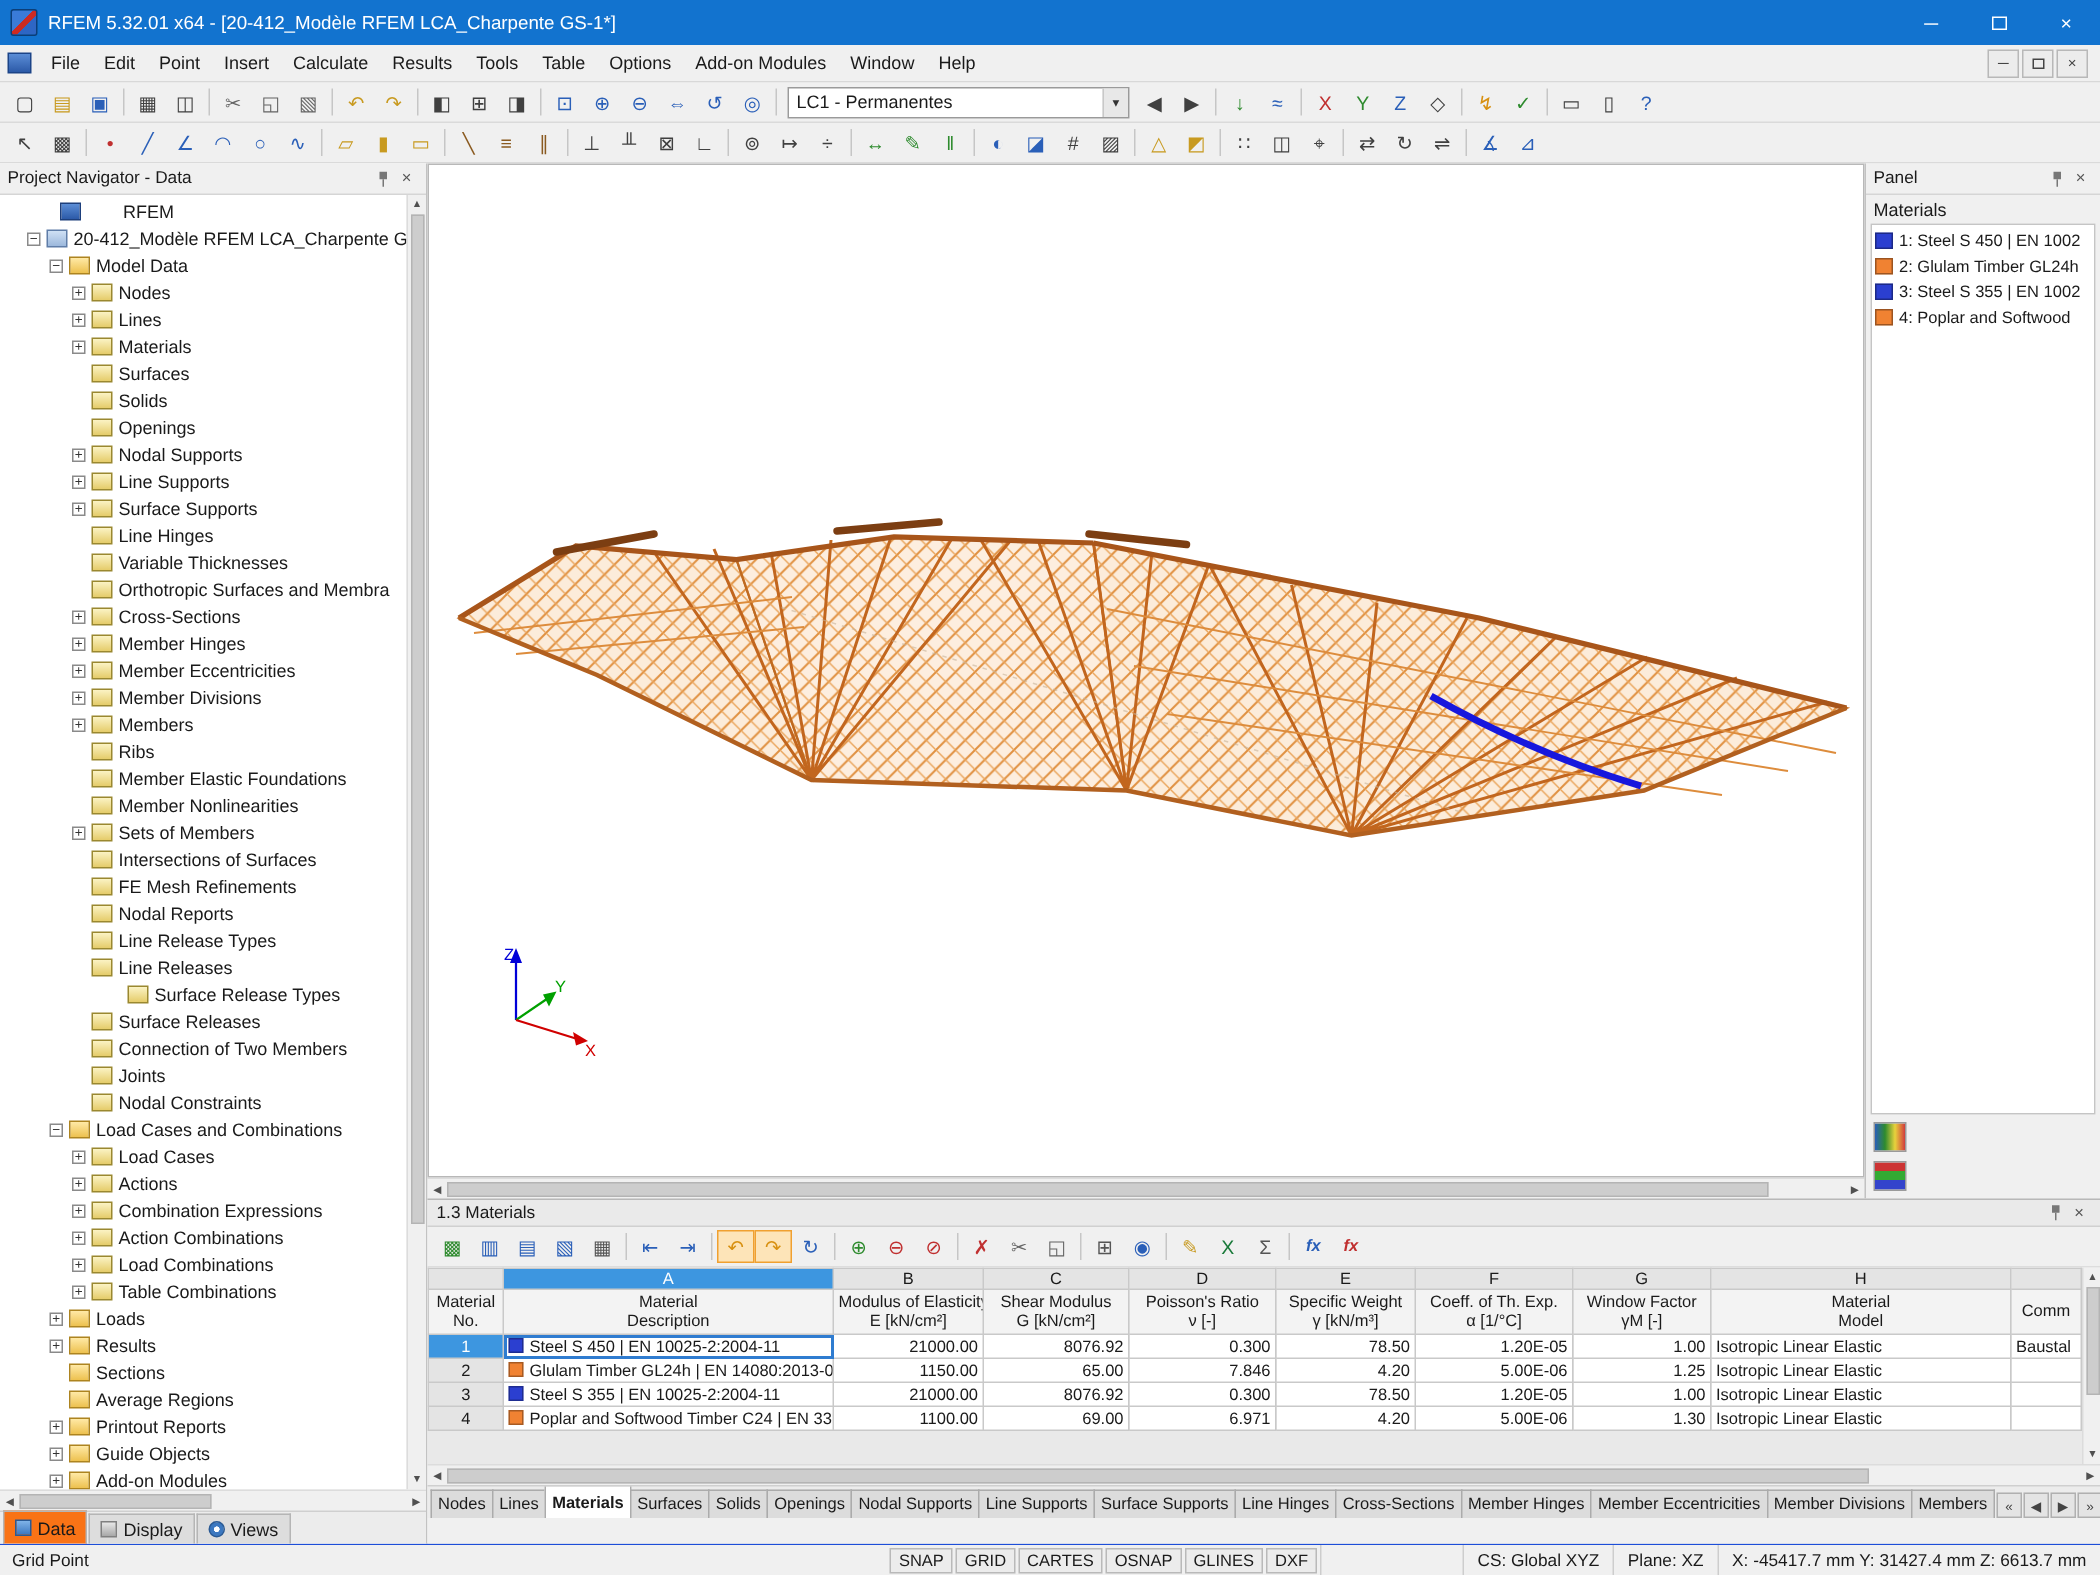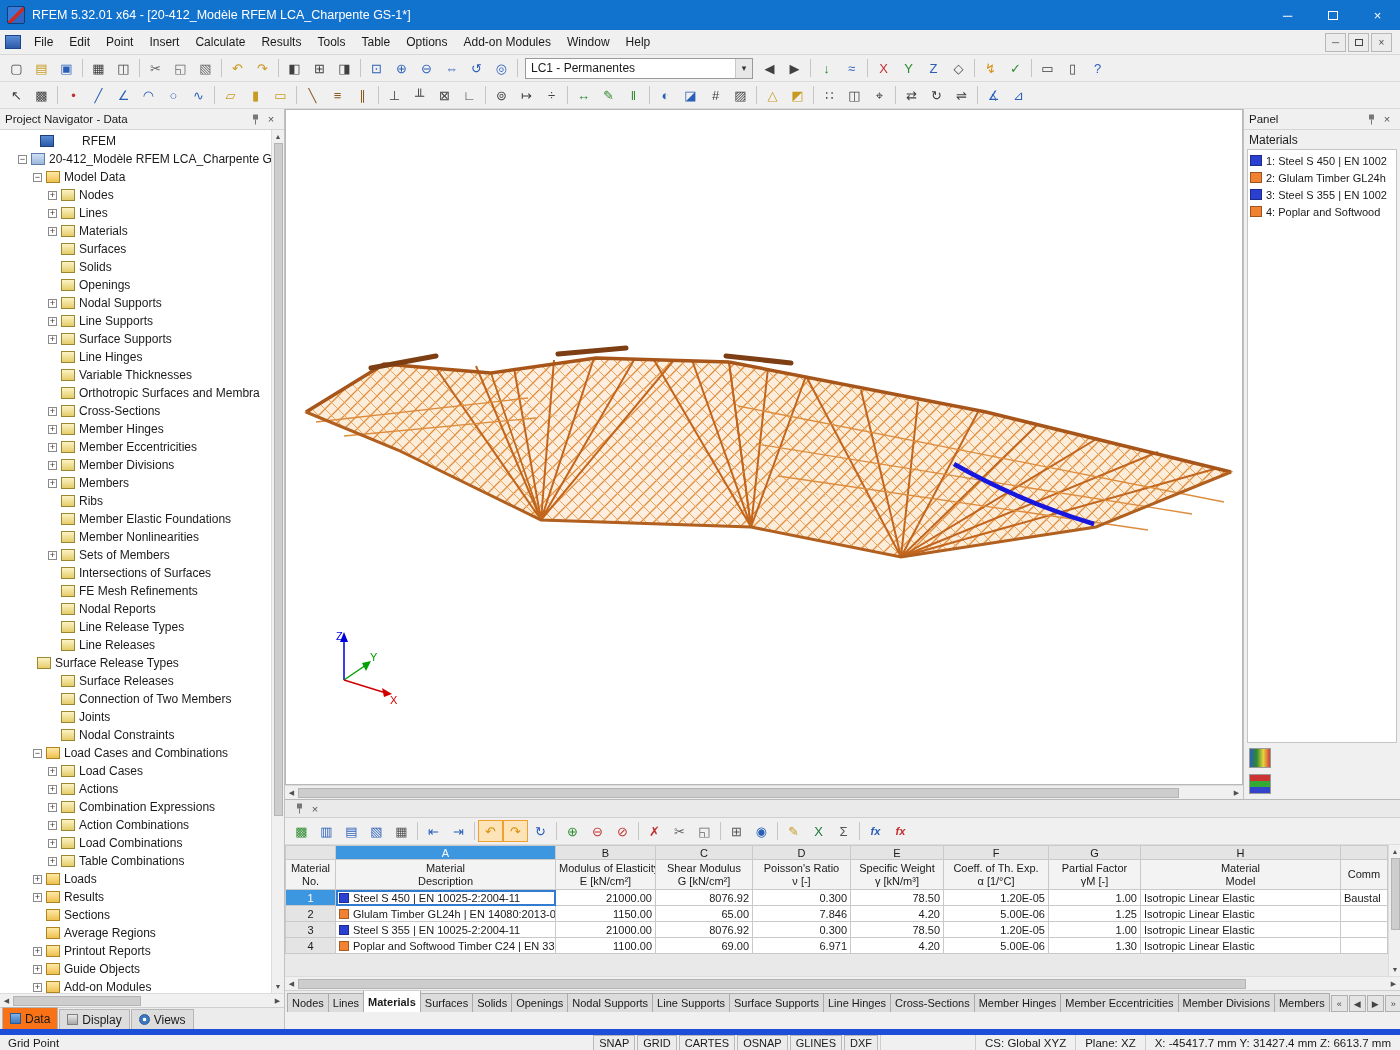--- a/index.html
+++ b/index.html
@@ -90,21 +90,21 @@
 td.desc .chip{display:inline-block;width:10px;height:10px;margin-right:4px;vertical-align:-1px;border:1px solid rgba(0,0,0,.3)}
 td.focus{outline:2px solid #2f7cd0;outline-offset:-2px}
 .grid-vscroll{width:13px;flex:0 0 13px;background:#f0f0f0;border-left:1px solid #dcdcdc;display:flex;flex-direction:column;align-items:center;margin-left:auto}
 .dock-tabs{height:22px;flex:0 0 22px;display:flex;align-items:flex-end;background:#ececec;border-top:1px solid #cfcfcf;padding:0 2px;overflow:hidden}
 .dtab{height:19px;padding:0 4px;display:flex;align-items:center;border:1px solid #ababab;border-bottom:none;background:#dcdcdc;font-size:11px;margin-right:-1px;white-space:nowrap}
 .dtab.active{background:#fff;height:22px;font-weight:bold}
 .tab-nav{margin-left:auto;display:flex;gap:1px;padding:0 2px;align-items:center}
 .tab-nav-btn{width:17px;height:17px;border:1px solid #b0b0b0;background:#e4e4e4;font-size:9px;display:flex;align-items:center;justify-content:center;color:#444}
 .filler{flex:1;background:#f0f0f0}
 
-.statusbar{height:22px;background:#f0f0f0;border-top:6px solid #1d4ed8;display:flex;align-items:center;font-size:11.5px}
+.statusbar{height:22px;background:#f0f0f0;border-top:1px solid #1d4ed8;display:flex;align-items:center;font-size:11.5px}
 .sb-left{flex:1;padding:0 8px;white-space:nowrap}
 .sb-toggle{height:17px;padding:0 5px;border:1px solid #b9b9b9;background:#ececec;display:flex;align-items:center;margin-right:2px;font-size:11px}
 .sb-gap{width:95px;height:100%;border-left:1px solid #cdcdcd}
 .sb-field{padding:0 9px;border-left:1px solid #cdcdcd;height:100%;display:flex;align-items:center;white-space:nowrap}
 </style>
 </head>
 <body>
 
 <div class="titlebar">
   <div class="app-icon"></div>
@@ -536,21 +536,21 @@
           <div class="trow" style="padding-left: 48px;">
             <div class="tspc"></div>
             <div class="ticon sheet"></div>
             <span class="tlabel">Line Release Types</span>
           </div>
           <div class="trow" style="padding-left: 48px;">
             <div class="tspc"></div>
             <div class="ticon sheet"></div>
             <span class="tlabel">Line Releases</span>
           </div>
-          <div class="trow" style="padding-left: 24px;">
+          <div class="trow" style="padding-left: 72px;">
             <div class="tspc"></div>
             <div class="ticon sheet"></div>
             <span class="tlabel">Surface Release Types</span>
           </div>
           <div class="trow" style="padding-left: 48px;">
             <div class="tspc"></div>
             <div class="ticon sheet"></div>
             <span class="tlabel">Surface Releases</span>
           </div>
           <div class="trow" style="padding-left: 48px;">
@@ -755,20 +755,21 @@
           </div>
         <div class="panel-bottom">
           <div class="pb-btn pb-colorscale"></div>
           <div class="pb-btn pb-rgb"></div>
         </div>
       </div>
     </div>
 
     <div class="dock">
       <div class="dock-header">
+        <span class="ph-title">1.3 Materials</span>
         <div class="ph-btn">
             <svg width="9" height="11" viewBox="0 0 9 11">
               <rect x="2" y="0.5" width="5" height="5" fill="#777"></rect>
               <line x1="4.5" y1="5.5" x2="4.5" y2="10.5" stroke="#777"></line>
             </svg>
           </div>
         <div class="ph-btn">×</div>
       </div>
       <div class="dock-toolbar" id="dock-toolbar">
           <div class="tbtn">
@@ -898,21 +899,21 @@
                 </th>
                 <th>
                   <div class="l1">Specific Weight</div>
                   <div class="l2">γ [kN/m³]</div>
                 </th>
                 <th>
                   <div class="l1">Coeff. of Th. Exp.</div>
                   <div class="l2">α [1/°C]</div>
                 </th>
                 <th>
-                  <div class="l1">Partial Factor</div>
+                  <div class="l1">Window Factor</div>
                   <div class="l2">γM [-]</div>
                 </th>
                 <th>
                   <div class="l1">Material</div>
                   <div class="l2">Model</div>
                 </th>
                 <th>
                   <div class="l1">Comm</div>
                   <div class="l2"></div>
                 </th>

